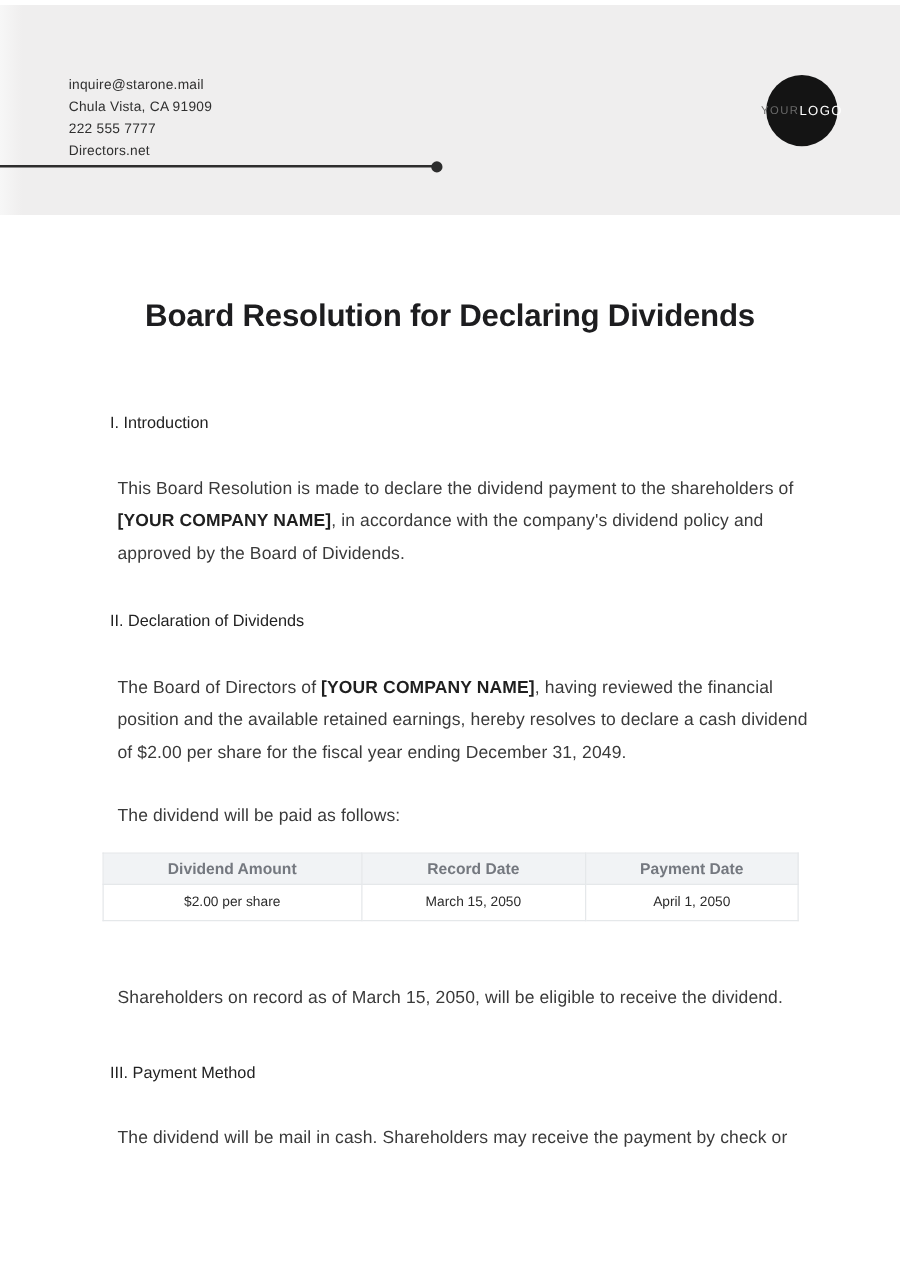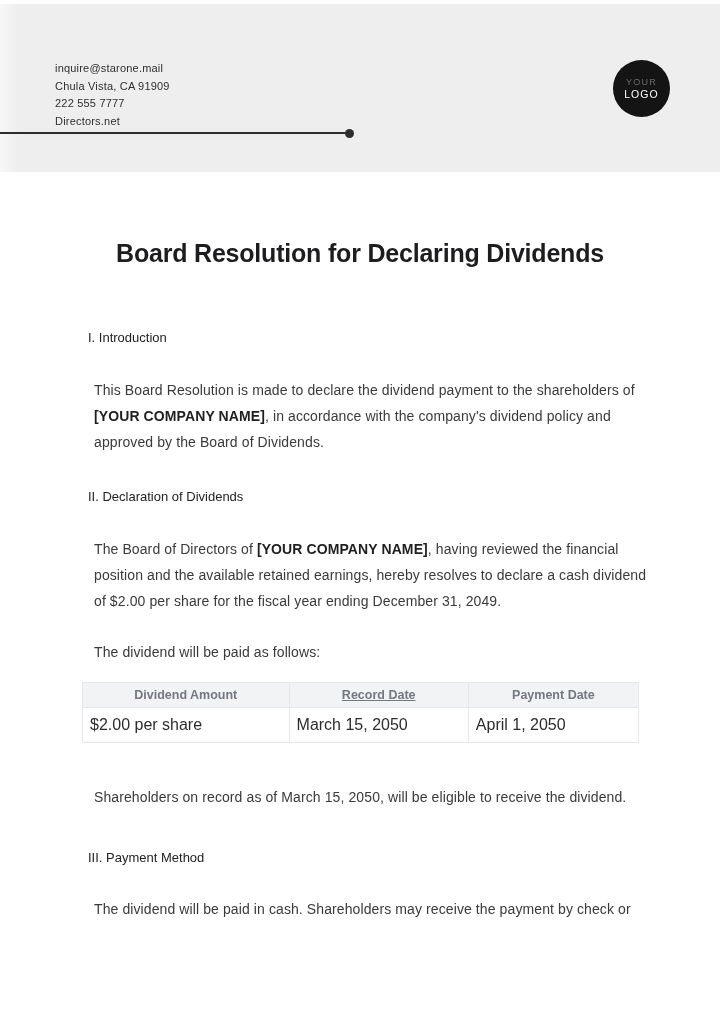--- a/index.html
+++ b/index.html
@@ -18,21 +18,21 @@
     position:absolute; top:4px; left:0; width:720px; height:168px;
     background:linear-gradient(to right, #f7f7f7 0px, var(--header-bg) 18px);
   }
   .contact{
     position:absolute; left:55px; top:56px; font-size:11px; line-height:17.5px;
     color:var(--contact-text); letter-spacing:0.2px;
   }
   .logo{
     position:absolute; left:613px; top:56px; width:57px; height:57px;
     border-radius:50%; background:var(--logo-bg);
-    display:flex; flex-direction:column; align-items:center; justify-content:center;
+    display:flex; flex-direction:row; align-items:center; justify-content:center;
   }
   .logo-top{font-size:9px; letter-spacing:1.2px; color:var(--logo-top-text); line-height:11px;}
   .logo-bottom{font-size:10.5px; font-weight:400; letter-spacing:1.1px; color:var(--logo-bottom-text); line-height:12px;}
   .rule{position:absolute; left:0; top:128px; width:350px; height:2px; background:var(--rule);}
   .rule-dot{position:absolute; right:-4px; top:-3.5px; width:9px; height:9px; border-radius:50%; background:var(--rule); display:block;}
   .doc-title{
     position:absolute; top:239px; left:0; width:720px; margin:0; text-align:center;
     font-size:25px; font-weight:700; color:var(--title-text); letter-spacing:-0.2px;
   }
   .sec{position:absolute; left:88px; margin:0; font-size:13px; font-weight:400; color:var(--heading-text);}
@@ -52,22 +52,22 @@
   .div-table{
     position:absolute; left:82px; top:682px; width:557px;
     border-collapse:collapse; table-layout:fixed;
   }
   .div-table th{
     background:var(--table-header-bg); color:var(--table-header-text);
     font-size:12.5px; font-weight:600; text-align:center; padding:5px 20px;
     border:1px solid var(--table-border);
   }
   .div-table td{
-    background:#fff; color:var(--table-cell-text); font-size:16px;
-    text-align:left; padding:8px 7px; border:1px solid var(--table-border);
+    background:#fff; color:var(--table-cell-text); font-size:11px;
+    text-align:center; padding:8px 7px; border:1px solid var(--table-border);
   }
 </style>
 </head>
 <body>
 
 <div class="page">
 
   <header class="letterhead">
     <div class="contact">
       <div>inquire@starone.mail</div>
@@ -91,31 +91,31 @@
 
   <h2 class="sec sec2">II. Declaration of Dividends</h2>
   <p class="body p2"><span>The Board of Directors of </span><span class="seg-bold">[YOUR COMPANY NAME]</span><span>, having reviewed the financial</span><br><span>position and the available retained earnings, hereby resolves to declare a cash dividend</span><br><span>of $2.00 per share for the fiscal year ending December 31, 2049.</span></p>
 
   <p class="body p3">The dividend will be paid as follows:</p>
 
   <table class="div-table">
       <thead>
         <tr>
           <th style="width: 38%;">Dividend Amount</th>
-          <th style="width: 32%; text-decoration: underline;">Record Date</th>
+          <th style="width: 32%;">Record Date</th>
           <th style="width: 30%;">Payment Date</th>
         </tr>
       </thead>
       <tbody>
         <tr>
           <td>$2.00 per share</td>
           <td>March 15, 2050</td>
           <td>April 1, 2050</td>
         </tr>
       </tbody>
     </table>
 
   <p class="body p4">Shareholders on record as of March 15, 2050, will be eligible to receive the dividend.</p>
 
   <h2 class="sec sec3">III. Payment Method</h2>
-  <p class="body p5"><span>The dividend will be paid in cash. Shareholders may receive the payment by check or</span><br></p>
+  <p class="body p5"><span>The dividend will be mail in cash. Shareholders may receive the payment by check or</span><br></p>
 
 </div>
 
 </body></html>

